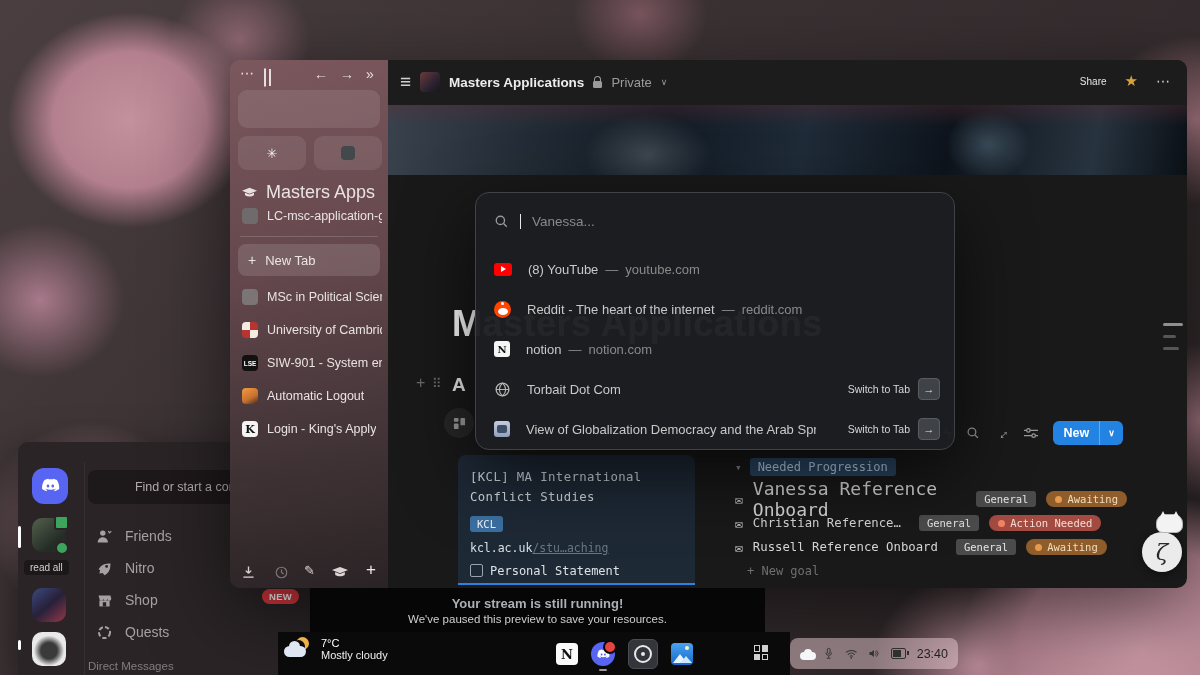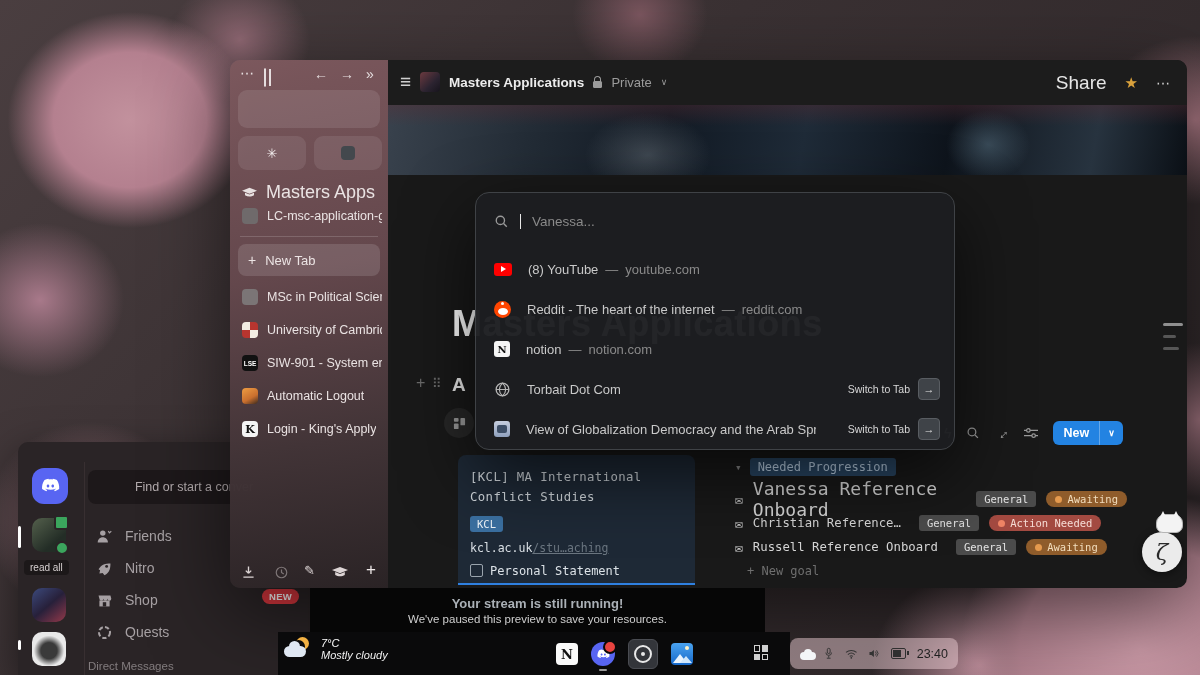--- a/index.html
+++ b/index.html
@@ -262,21 +262,21 @@
       <div class="abs nt-topbar">
         <div class="flex" style="gap:9px;padding:12px 0 0 12px;">
           <span style="font-size:19px;color:#cfcfcf;line-height:20px;">≡</span>
           <span style="width:20px;height:20px;border-radius:4px;background:linear-gradient(135deg,#6b3a3f,#2b2330 60%,#17141c);"></span>
           <span style="font-size:13.5px;font-weight:600;color:#ececec;">Masters Applications</span>
           <span class="lockic"></span>
           <span style="font-size:13px;color:#9b9b9b;">Private</span>
           <span style="font-size:9px;color:#9b9b9b;">∨</span>
         </div>
         <div class="abs flex" style="right:16px;top:12px;gap:18px;">
-          <span style="font-size:19px;color:#e6e6e6;">Share</span>
+          <span style="font-size:10px;color:#e6e6e6;">Share</span>
           <span style="font-size:15px;color:#d9a13c;">★</span>
           <span style="font-size:14px;color:#cfcfcf;letter-spacing:1px;">⋯</span>
         </div>
       </div>
 
       <div class="abs nt-cover"></div>
 
       <div class="abs nt-title nowrap" style="width:380px;">Masters Applications</div>
 
       <span class="abs" style="left:28px;top:314px;color:#6a6a6a;font-size:16px;">+</span>
@@ -432,21 +432,21 @@
         </span>
     </div>
   </div>
 
   <div class="abs banner">
     <div style="font-size:13px;font-weight:bold;color:#aab0b6;">Your stream is still running!</div>
     <div style="font-size:11.5px;color:#cfcfcf;">We've paused this preview to save your resources.</div>
   </div>
 
   <div class="abs taskbar">
-    <div class="abs flex" style="left:6px;top:5px;gap:9px;font-style:italic;">
+    <div class="abs flex" style="left:6px;top:5px;gap:9px;">
       <span style="position:relative;width:28px;height:24px;display:block;">
         <span style="position:absolute;left:12px;top:0;width:13px;height:13px;border-radius:50%;box-shadow:inset -4px 3px 0 0 #f2b143;"></span>
         <span style="position:absolute;left:0;top:9px;width:22px;height:11px;border-radius:8px;background:#dfe7f2;"></span>
         <span style="position:absolute;left:5px;top:4px;width:11px;height:11px;border-radius:50%;background:#dfe7f2;"></span>
       </span>
       <span>
         <div style="font-size:11px;color:#fff;">7°C</div>
         <div style="font-size:11px;color:#efefef;">Mostly cloudy</div>
       </span>
     </div>

